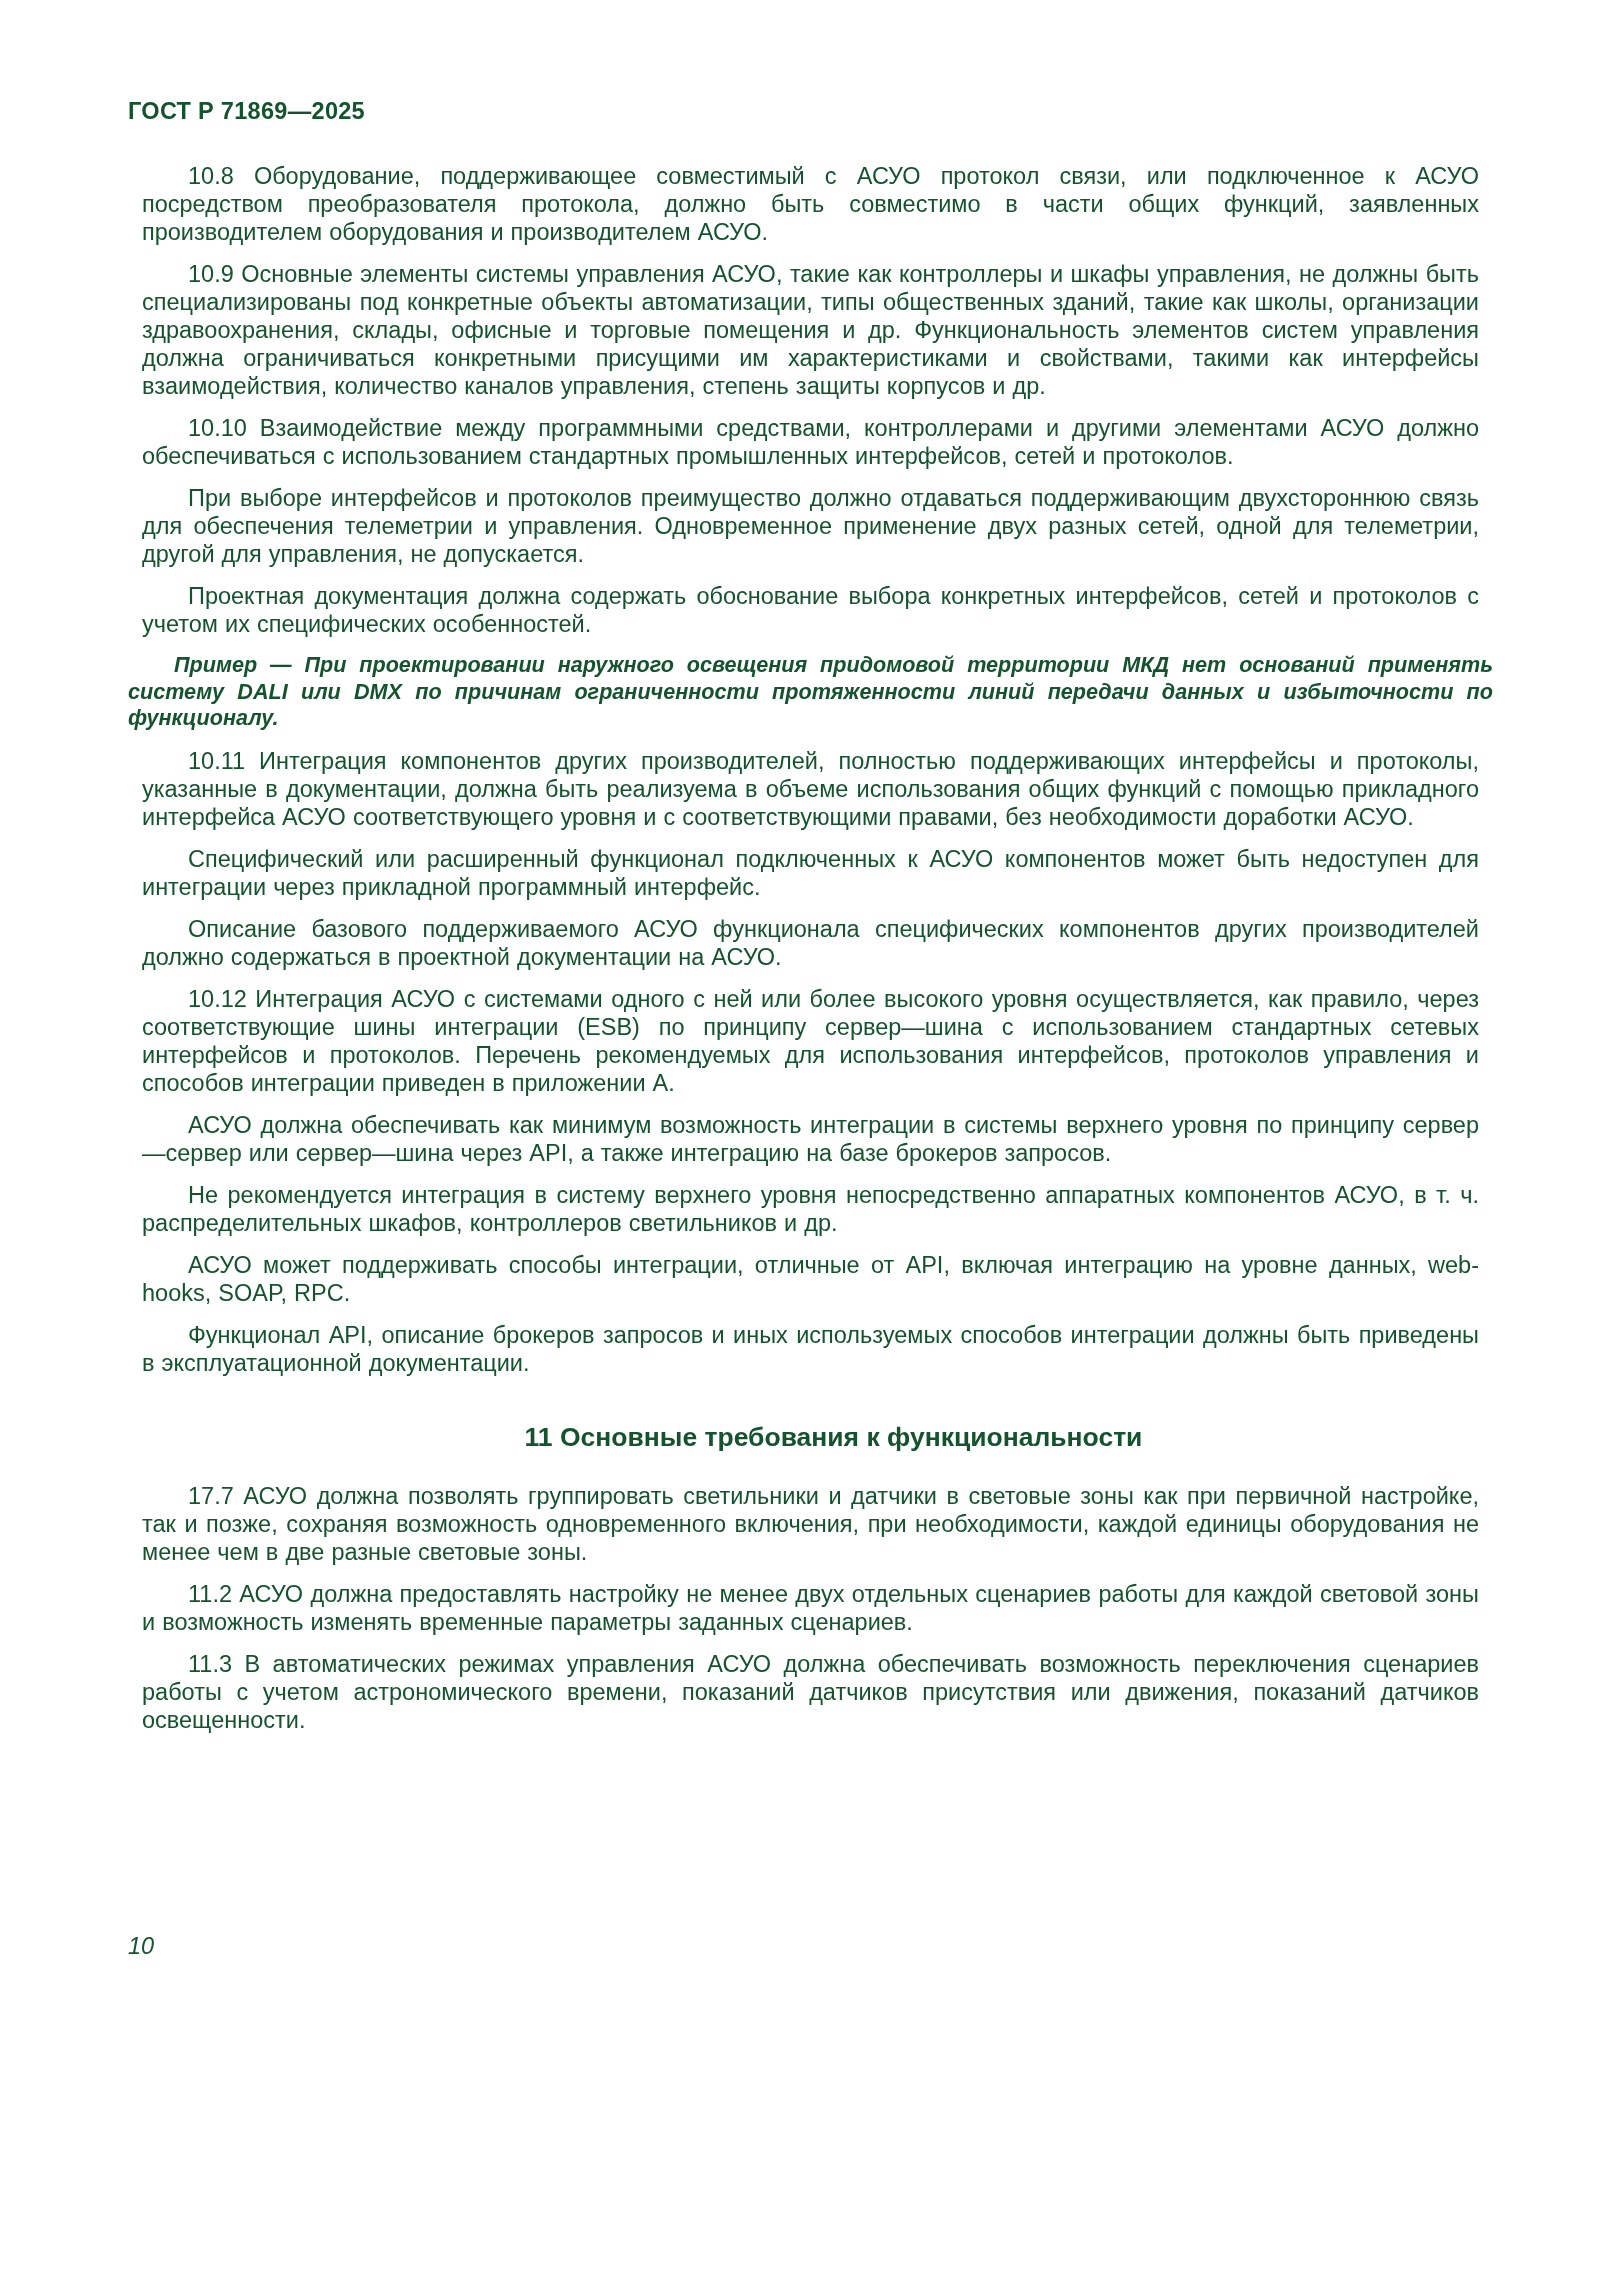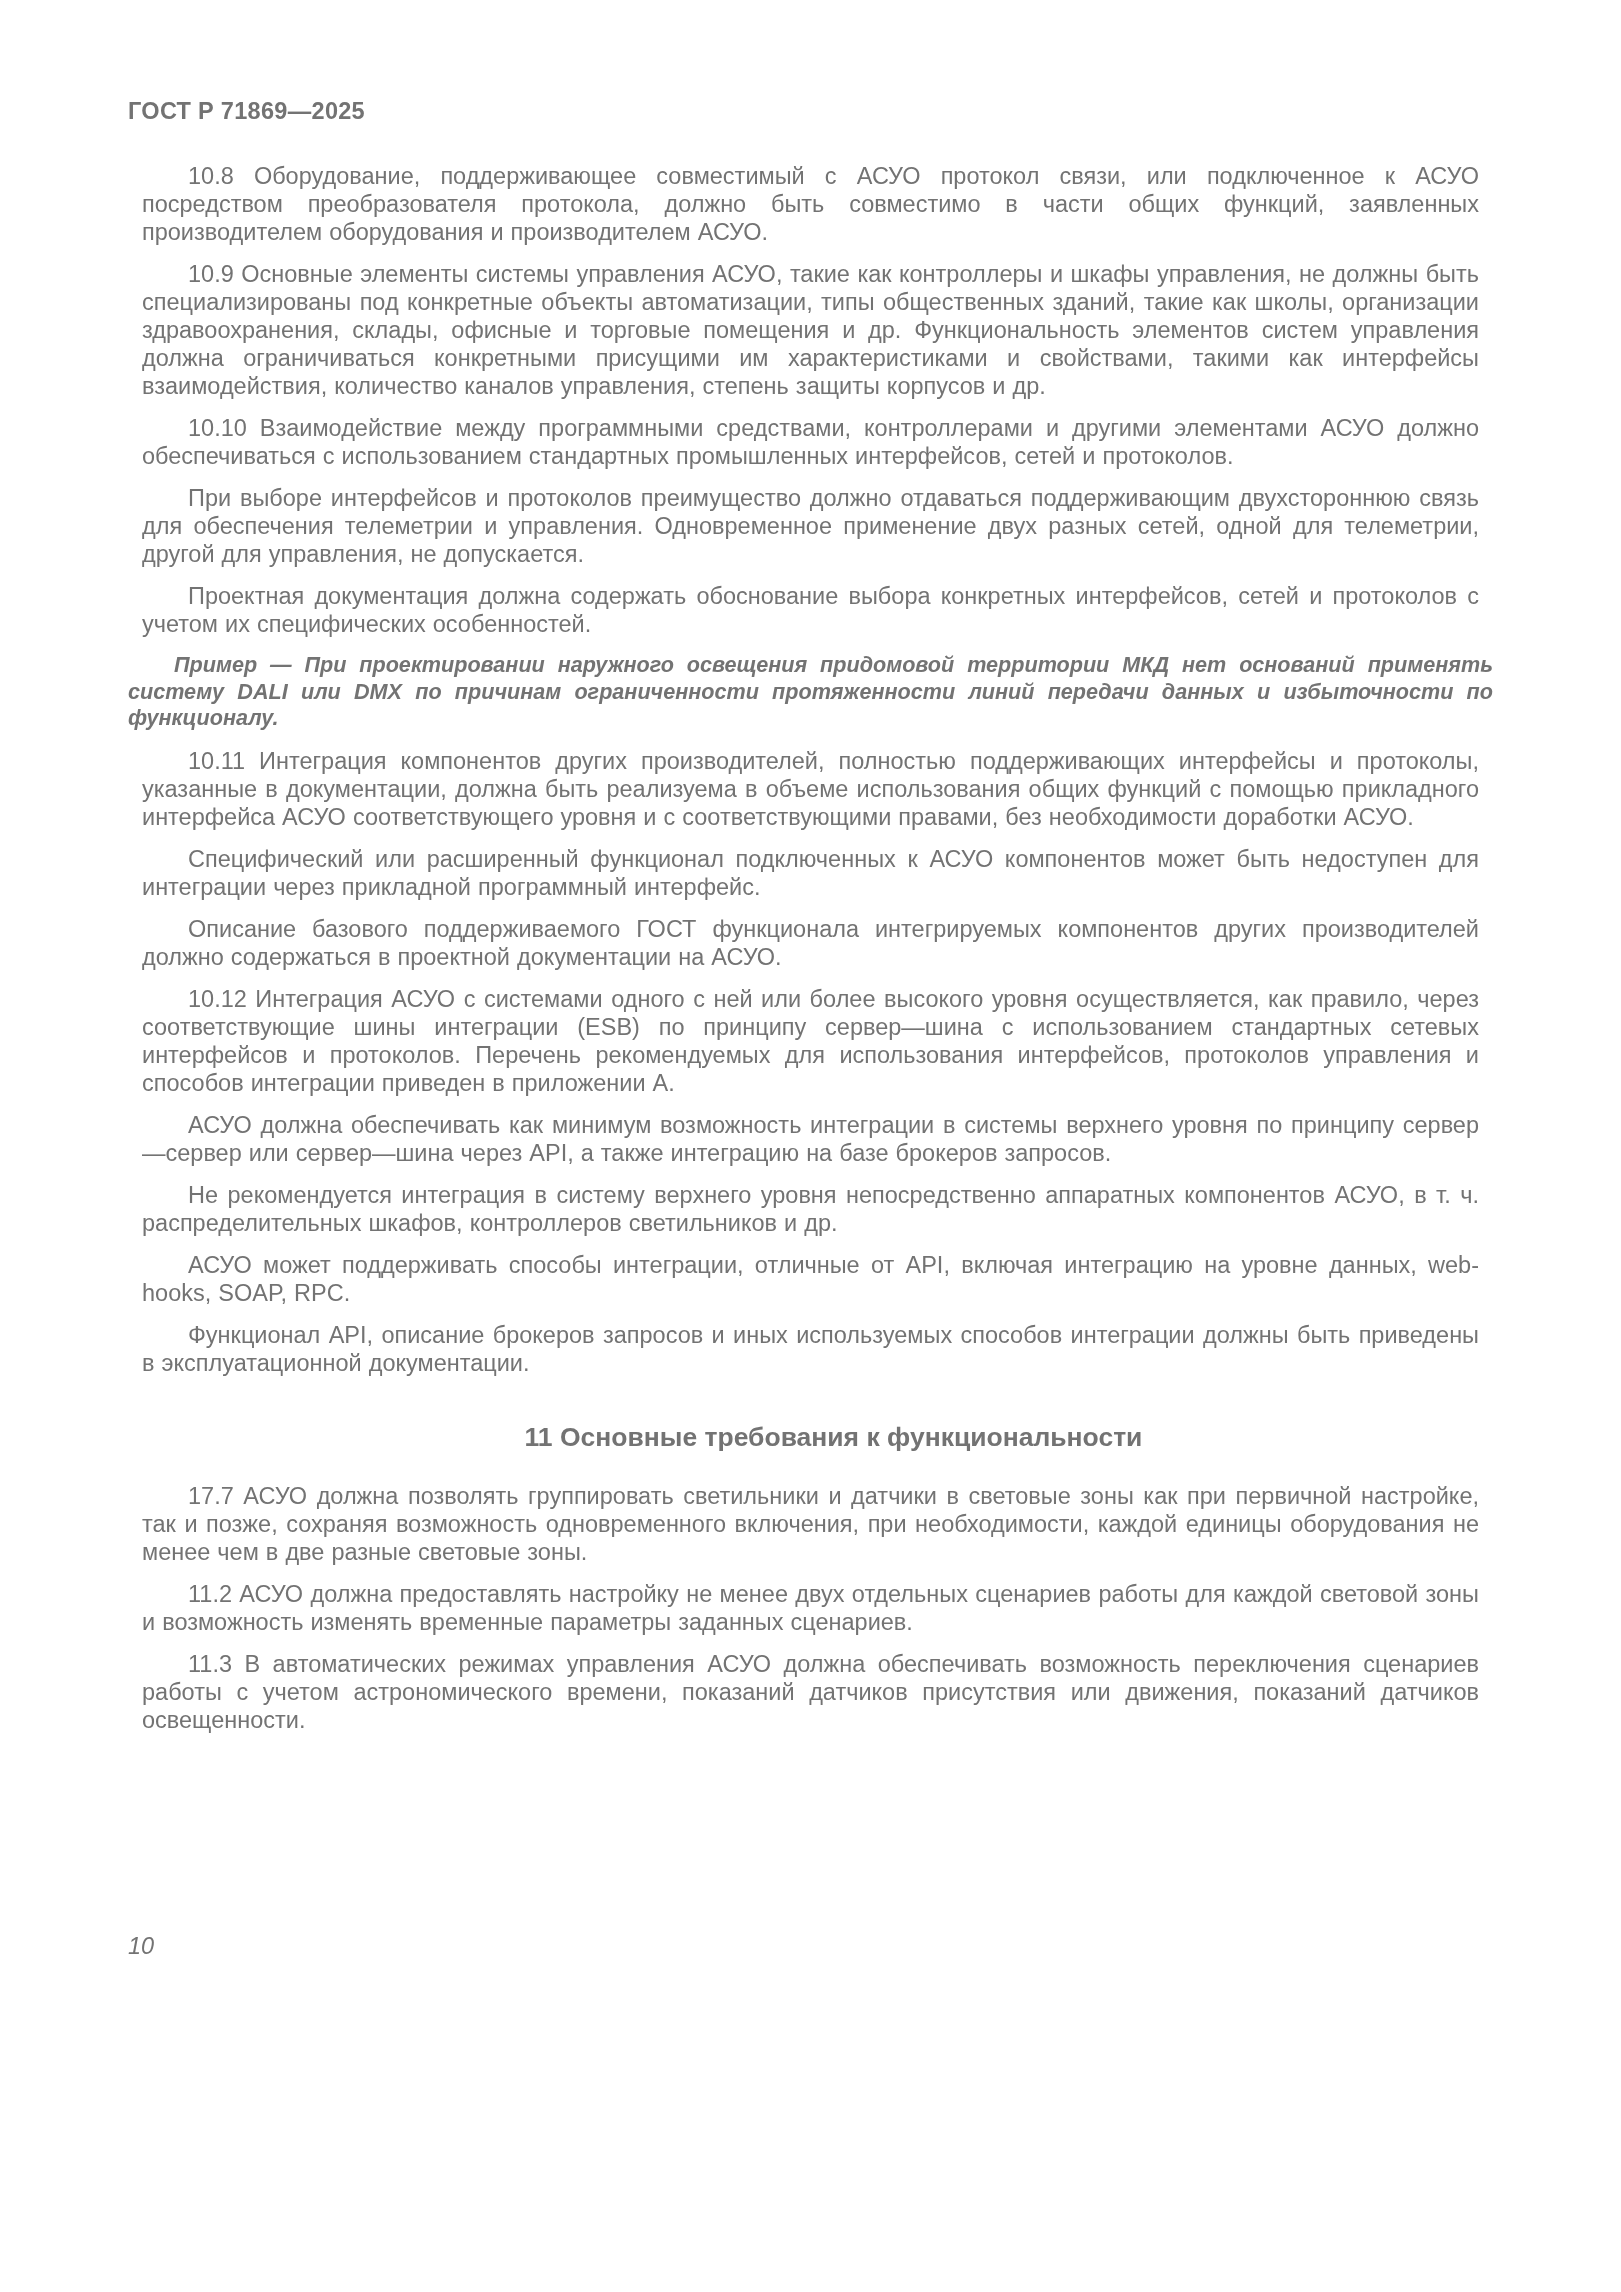--- a/index.html
+++ b/index.html
@@ -5,21 +5,21 @@
     html, body {
       margin: 0;
       padding: 0;
       background: #ffffff;
     }
     .page {
       position: relative;
       width: 1621px;
       height: 2293px;
       background: #ffffff;
-      color: #737373;
+      color: #14532d;
       font-family: "Liberation Sans", sans-serif;
       overflow: hidden;
       box-sizing: border-box;
     }
     .content {
       position: absolute;
       left: 128px;
       right: 128px;
       top: 98px;
     }
@@ -72,21 +72,21 @@
     <p class="para">10.8 Оборудование, поддерживающее совместимый с АСУО протокол связи, или подключенное к АСУО посредством преобразователя протокола, должно быть совместимо в части общих функций, заявленных производителем оборудования и производителем АСУО.</p>
     <p class="para">10.9 Основные элементы системы управления АСУО, такие как контроллеры и шкафы управления, не должны быть специализированы под конкретные объекты автоматизации, типы общественных зданий, такие как школы, организации здравоохранения, склады, офисные и торговые помещения и др. Функциональность элементов систем управления должна ограничиваться конкретными присущими им характеристиками и свойствами, такими как интерфейсы взаимодействия, количество каналов управления, степень защиты корпусов и др.</p>
     <p class="para">10.10 Взаимодействие между программными средствами, контроллерами и другими элементами АСУО должно обеспечиваться с использованием стандартных промышленных интерфейсов, сетей и протоколов.</p>
     <p class="para">При выборе интерфейсов и протоколов преимущество должно отдаваться поддерживающим двухстороннюю связь для обеспечения телеметрии и управления. Одновременное применение двух разных сетей, одной для телеметрии, другой для управления, не допускается.</p>
     <p class="para">Проектная документация должна содержать обоснование выбора конкретных интерфейсов, сетей и протоколов с учетом их специфических особенностей.</p>
 
     <p class="example">Пример — При проектировании наружного освещения придомовой территории МКД нет оснований применять систему DALI или DMX по причинам ограниченности протяженности линий передачи данных и избыточности по функционалу.</p>
 
     <p class="para">10.11 Интеграция компонентов других производителей, полностью поддерживающих интерфейсы и протоколы, указанные в документации, должна быть реализуема в объеме использования общих функций с помощью прикладного интерфейса АСУО соответствующего уровня и с соответствующими правами, без необходимости доработки АСУО.</p>
     <p class="para">Специфический или расширенный функционал подключенных к АСУО компонентов может быть недоступен для интеграции через прикладной программный интерфейс.</p>
-    <p class="para">Описание базового поддерживаемого ГОСТ функционала интегрируемых компонентов других производителей должно содержаться в проектной документации на АСУО.</p>
+    <p class="para">Описание базового поддерживаемого АСУО функционала специфических компонентов других производителей должно содержаться в проектной документации на АСУО.</p>
     <p class="para">10.12 Интеграция АСУО с системами одного с ней или более высокого уровня осуществляется, как правило, через соответствующие шины интеграции (ESB) по принципу сервер—шина с использованием стандартных сетевых интерфейсов и протоколов. Перечень рекомендуемых для использования интерфейсов, протоколов управления и способов интеграции приведен в приложении А.</p>
     <p class="para">АСУО должна обеспечивать как минимум возможность интеграции в системы верхнего уровня по принципу сервер—сервер или сервер—шина через API, а также интеграцию на базе брокеров запросов.</p>
     <p class="para">Не рекомендуется интеграция в систему верхнего уровня непосредственно аппаратных компонентов АСУО, в т. ч. распределительных шкафов, контроллеров светильников и др.</p>
     <p class="para">АСУО может поддерживать способы интеграции, отличные от API, включая интеграцию на уровне данных, web-hooks, SOAP, RPC.</p>
     <p class="para">Функционал API, описание брокеров запросов и иных используемых способов интеграции должны быть приведены в эксплуатационной документации.</p>
 
     <h2 class="section-heading">11 Основные требования к функциональности</h2>
 
     <p class="para">17.7 АСУО должна позволять группировать светильники и датчики в световые зоны как при первичной настройке, так и позже, сохраняя возможность одновременного включения, при необходимости, каждой единицы оборудования не менее чем в две разные световые зоны.</p>
     <p class="para">11.2 АСУО должна предоставлять настройку не менее двух отдельных сценариев работы для каждой световой зоны и возможность изменять временные параметры заданных сценариев.</p>

